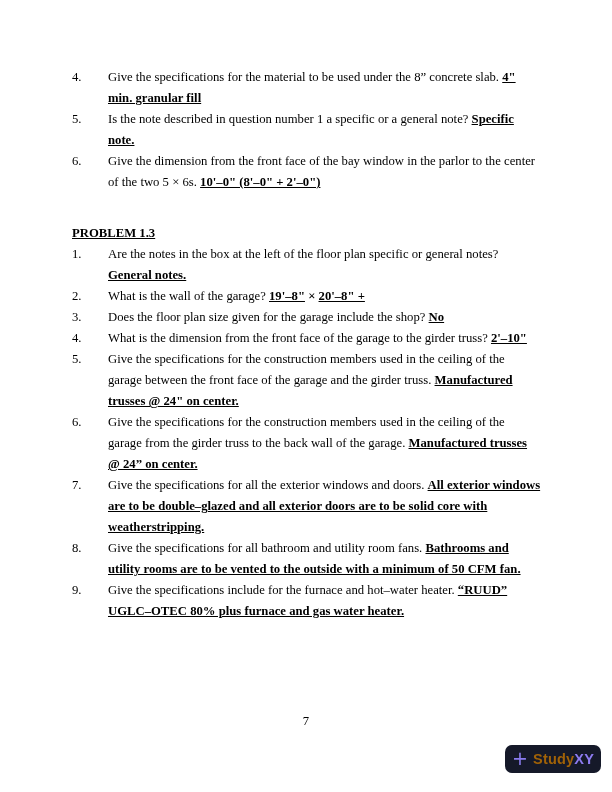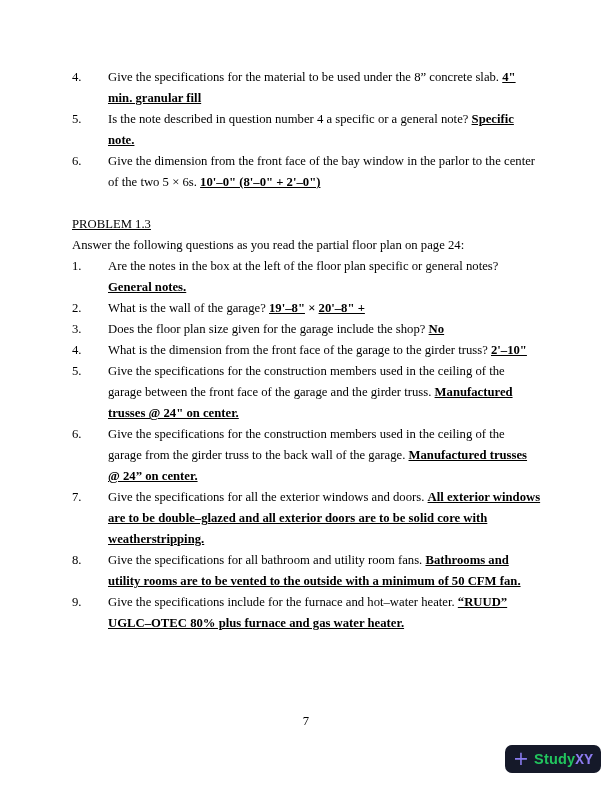--- a/index.html
+++ b/index.html
@@ -18,24 +18,24 @@
     left: 72px;
     top: 67px;
     width: 469px;
     line-height: 21px;
   }
   .qi { position: relative; padding-left: 36px; }
   .qi .num { position: absolute; left: 0; top: 0; }
   .ans { font-weight: 700; text-decoration: underline; text-decoration-thickness: 1.4px; }
   .ans-nu { font-weight: 700; }
   .heading {
-    font-weight: 400;
+    font-weight: 700;
     text-decoration: underline;
     text-decoration-thickness: 1.4px;
-    margin-top: 21px;
+    margin-top: 30px;
   }
   .footer-page {
     position: absolute;
     top: 711px;
     left: 0;
     width: 612px;
     text-align: center;
     line-height: 21px;
   }
   .logo {
@@ -56,45 +56,44 @@
     letter-spacing: 0.2px;
   }
   .logo .plus {
     color: #8a7cf0;
     font-weight: 400;
     font-size: 19px;
     line-height: 1;
     margin-top: -2px;
     font-family: "DejaVu Sans", sans-serif;
   }
-  .logo .study { color: #22c55e; }
-  .logo .xy { color: #8d7bf0; font-family: Liberation Mono, monospace; }
+  .logo .study { color: #a16207; }
+  .logo .xy { color: #8d7bf0; }
 </style>
 </head>
 <body>
 
 <div class="page">
 
   <div class="content">
 
     <div class="qi">
       <span class="num">4.</span><span>Give the specifications for the material to be used under the 8” concrete slab. </span><span class="ans">4" min. granular fill</span>
     </div>
 
     <div class="qi">
-      <span class="num">5.</span><span>Is the note described in question number 4 a specific or a general note? </span><span class="ans">Specific note.</span>
+      <span class="num">5.</span><span>Is the note described in question number 1 a specific or a general note? </span><span class="ans">Specific note.</span>
     </div>
 
     <div class="qi">
       <span class="num">6.</span><span>Give the dimension from the front face of the bay window in the parlor to the center of the two 5 × 6s. </span><span class="ans">10'–0" (8'–0" + 2'–0")</span>
     </div>
 
     <div class="heading">PROBLEM 1.3</div>
 
-    <div class="intro">Answer the following questions as you read the partial floor plan on page 24:</div>
 
     <div class="qi">
       <span class="num">1.</span><span>Are the notes in the box at the left of the floor plan specific or general notes? </span><span class="ans">General notes.</span>
     </div>
 
     <div class="qi">
       <span class="num">2.</span><span>What is the wall of the garage? </span><span class="ans">19'–8"</span><span class="ans-nu"> × </span><span class="ans">20'–8" +</span>
     </div>
 
     <div class="qi">

